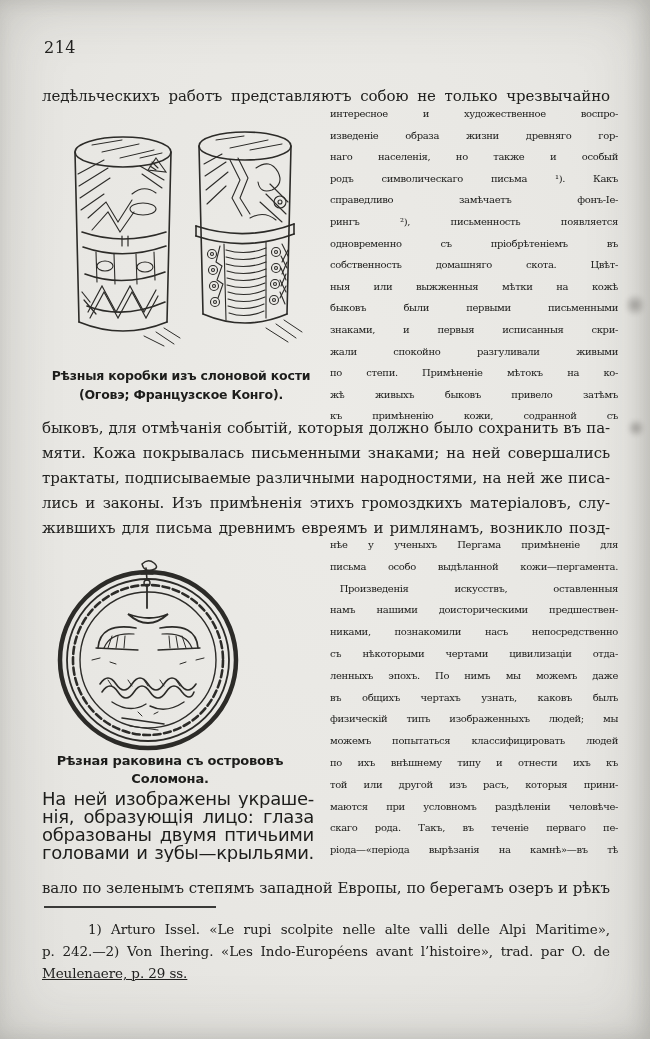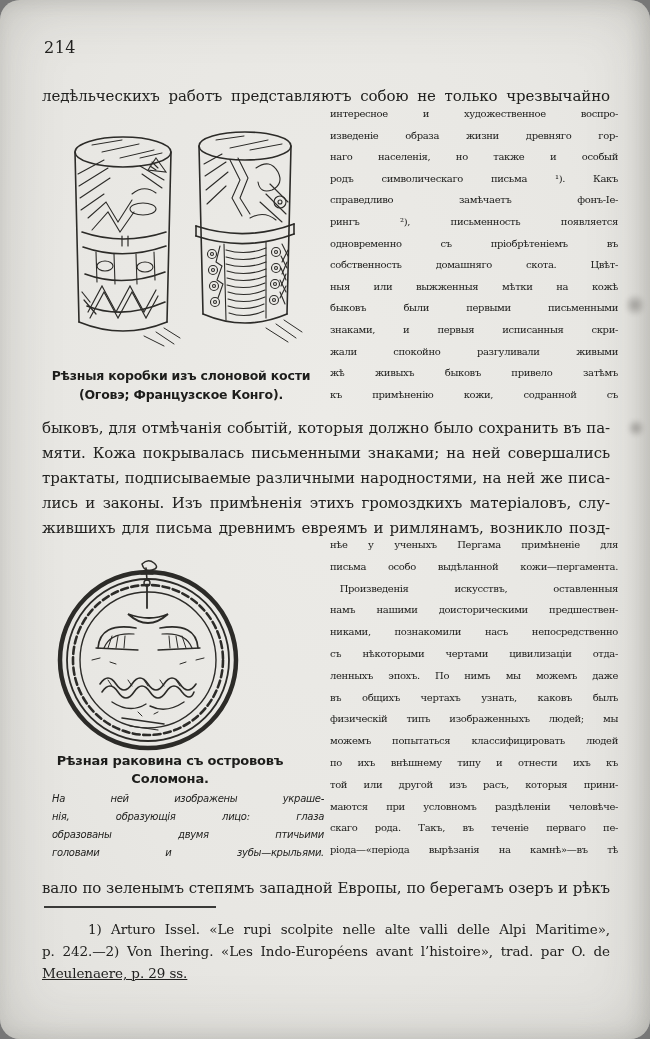--- a/index.html
+++ b/index.html
@@ -4,42 +4,41 @@
 <style>
   html,body{margin:0;padding:0;background:#777;}
   .page{
     position:relative;width:650px;height:1039px;margin:0 auto;
     background:#e9e8e4;
     background-image:radial-gradient(ellipse at 50% 40%, #ecebe7 0%, #e8e7e3 60%, #e2e1dd 100%);
     box-shadow:inset 0 0 60px rgba(90,90,85,.25), inset -6px 0 18px rgba(90,90,85,.18);
     overflow:hidden;
     font-family:"DejaVu Serif", serif;
     color:#21211f;
-    border-radius:20px;
   }
   .abs{position:absolute;}
   .pageno{left:44px;top:38px;font-size:16px;letter-spacing:.5px;}
   .runhead{left:0;right:0;top:38px;text-align:center;font-size:15.5px;
     font-variant:small-caps;letter-spacing:1.5px;word-spacing:4px;}
   .tl{text-align:justify;text-align-last:justify;overflow:hidden;}
   .tl-left{text-align:left;text-align-last:left;text-decoration:underline;}
   .full{left:42px;width:568px;font-size:15px;line-height:25px;letter-spacing:-0.1px;}
   .rcol{left:330px;width:288px;font-size:10px;letter-spacing:-0.35px;word-spacing:-0.3px;}
   .rcol1{top:103px;line-height:21.6px;}
   .rcol2{top:534px;line-height:21.8px;}
   .line1{top:84px;}
   .para1{top:416px;}
   .lastline{top:876px;}
   .figure{background:transparent;}
   .caption{font-family:"DejaVu Sans", sans-serif;font-weight:bold;text-align:center;
     font-size:12.5px;line-height:19px;color:#1d1d1b;letter-spacing:-0.2px;}
   .cap1{left:36px;top:366px;width:290px;}
   .cap2{left:32px;top:752px;width:276px;font-size:13px;line-height:18px;}
-  .desc{left:52px;top:790px;width:272px;font-family:"DejaVu Sans", sans-serif;
-    font-size:10px;line-height:18px;letter-spacing:-0.3px;color:#1d1d1b;font-style:italic;}
+  .desc{left:42px;top:790px;width:272px;font-family:"DejaVu Sans", sans-serif;
+    font-size:18px;line-height:18px;letter-spacing:-0.3px;color:#1d1d1b;}
   .fnrule{left:44px;top:906px;width:172px;height:2px;background:#3a3a38;}
   .footnote{left:42px;top:918px;width:568px;font-size:13.5px;line-height:22px;letter-spacing:-0.1px;}
   .fn1{text-indent:46px;}
   .smudge{border-radius:50%;filter:blur(2px);opacity:.45;background:radial-gradient(circle,#55524e 0%,rgba(85,82,78,0) 70%);}
   svg{display:block;}
   .ink{stroke:#2c2b28;fill:none;stroke-linecap:round;}
 </style>
 </head>
 <body>
 
@@ -55,20 +54,21 @@
       <div class="tl">наго населенія, но также и особый</div>
       <div class="tl">родъ символическаго письма ¹). Какъ</div>
       <div class="tl">справедливо замѣчаетъ фонъ-Іе-</div>
       <div class="tl">рингъ ²), письменность появляется</div>
       <div class="tl">одновременно съ пріобрѣтеніемъ въ</div>
       <div class="tl">собственность домашняго скота. Цвѣт-</div>
       <div class="tl">ныя или выжженныя мѣтки на кожѣ</div>
       <div class="tl">быковъ были первыми письменными</div>
       <div class="tl">знаками, и первыя исписанныя скри-</div>
       <div class="tl">жали спокойно разгуливали живыми</div>
+      <div class="tl">по степи. Примѣненіе мѣтокъ на ко-</div>
       <div class="tl">жѣ живыхъ быковъ привело затѣмъ</div>
       <div class="tl">къ примѣненію кожи, содранной съ</div>
     </div>
 
   <div class="abs figure" style="left:44px;top:114px;">
     <svg width="274" height="248" viewBox="0 0 274 248">
 
       <g class="ink" stroke-width="1.6">
         <ellipse cx="79" cy="38" rx="48" ry="15"></ellipse>
         <path d="M31,38 L35,208"></path>

